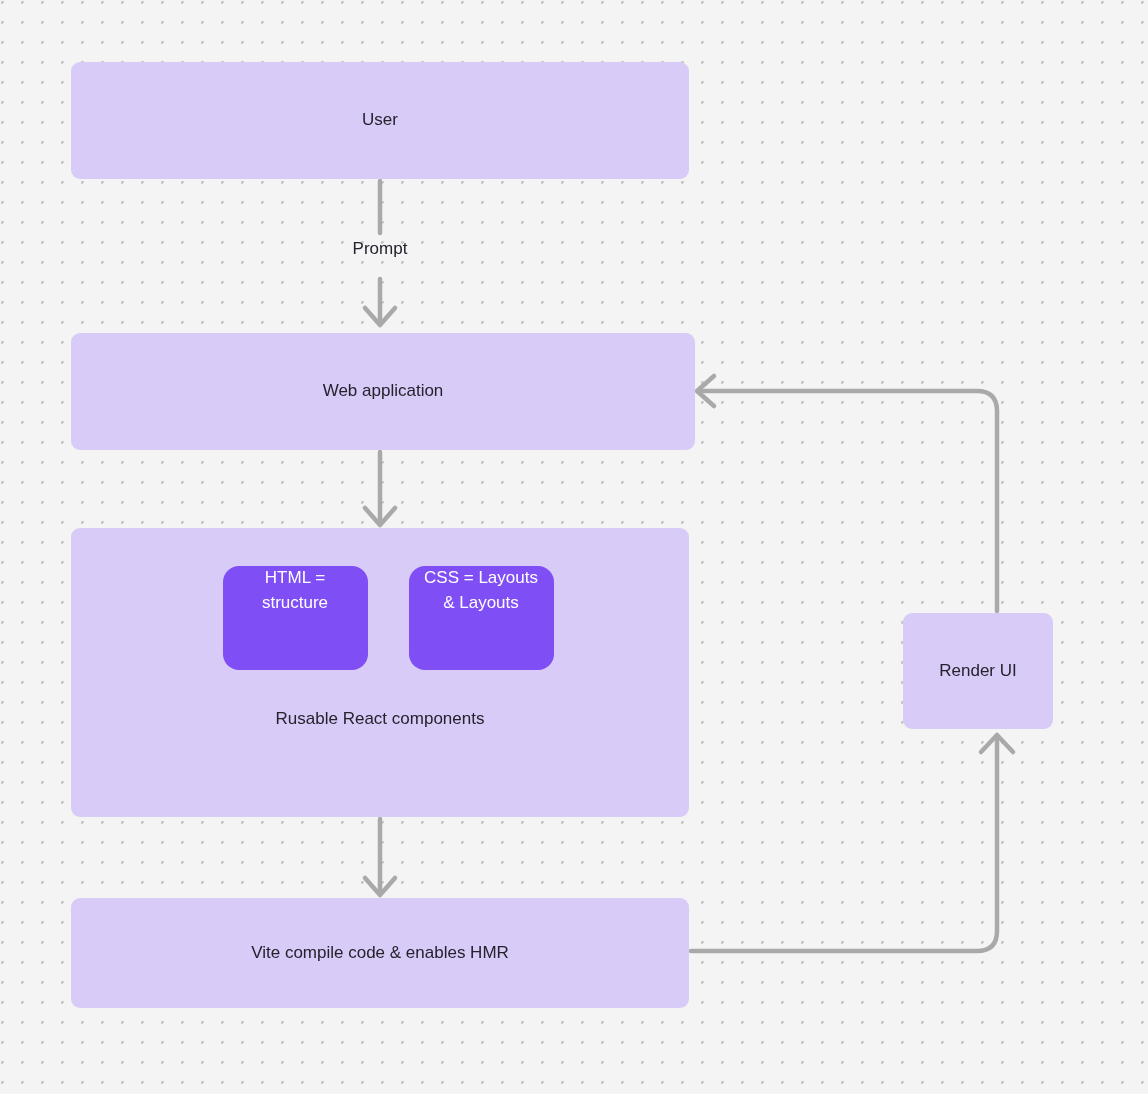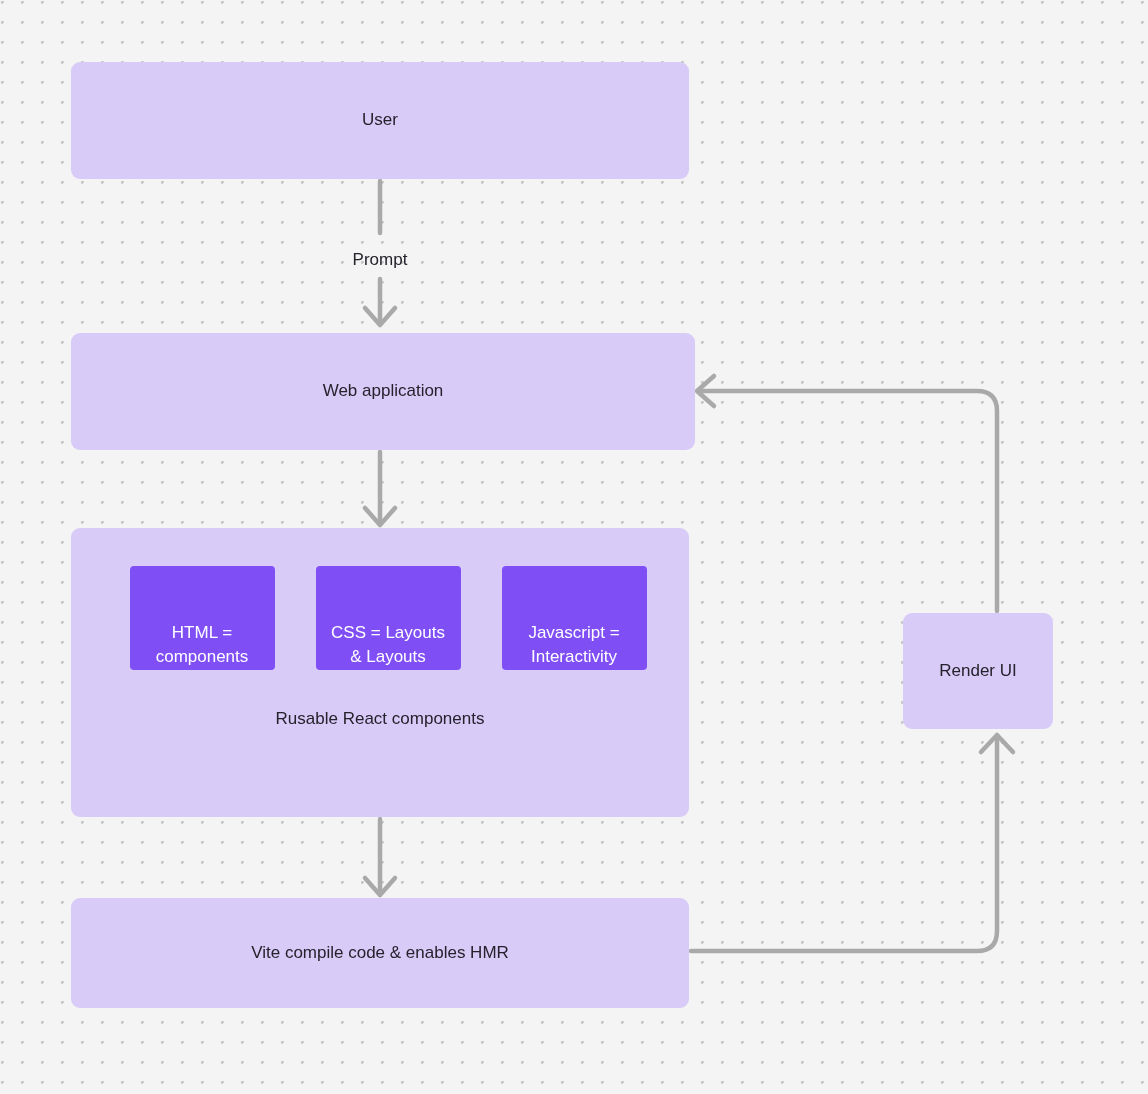--- a/index.html
+++ b/index.html
@@ -70,27 +70,27 @@
   }
   .chip-row {
     margin-top: 38px;
     display: flex;
     gap: 25px;
     justify-content: center;
   }
   .chip {
     width: 145px;
     height: 104px;
-    border-radius: 4px;
+    border-radius: 16px;
     background: #7f4ef5;
     color: #ffffff;
     font-size: 17px;
     line-height: 1.45;
     display: flex;
-    align-items: flex-end;
+    align-items: flex-start;
     justify-content: center;
     text-align: center;
     box-sizing: border-box;
     padding: 0 8px;
     margin-left: 16px;
   }
   .components-caption {
     margin-top: 38px;
     font-size: 17px;
     color: #25222c;
@@ -99,21 +99,21 @@
 
   
   .edge-label {
     position: absolute;
     font-size: 17px;
     color: #25222c;
     background: transparent;
     transform: translate(-50%, -50%);
     white-space: nowrap;
   }
-  #edge-label-prompt { left: 380px; top: 260px; }
+  #edge-label-prompt { left: 380px; top: 249px; }
 </style>
 </head>
 <body>
 
 <div id="canvas"></div>
 
 <div id="diagram">
 
   <svg class="edges" viewBox="0 0 1148 1094">
     <defs>
@@ -159,33 +159,27 @@
   <div class="node" id="node-webapp">
     <span>Web application</span>
   </div>
 
   <div class="node" id="node-components">
     <div class="components-inner">
       <div class="chip-row">
         <div class="chip">
           <span>
             <span>HTML =</span><br>
-            <span>components</span>
+            <span>structure</span>
           </span>
         </div>
         <div class="chip">
           <span>
             <span>CSS = Layouts</span><br>
             <span>&amp; Layouts</span>
-          </span>
-        </div>
-        <div class="chip">
-          <span>
-            <span>Javascript =</span><br>
-            <span>Interactivity</span>
           </span>
         </div>
       </div>
       <div class="components-caption">Rusable React components</div>
     </div>
   </div>
 
   <div class="node" id="node-vite">
     <span>Vite compile code &amp; enables HMR</span>
   </div>

